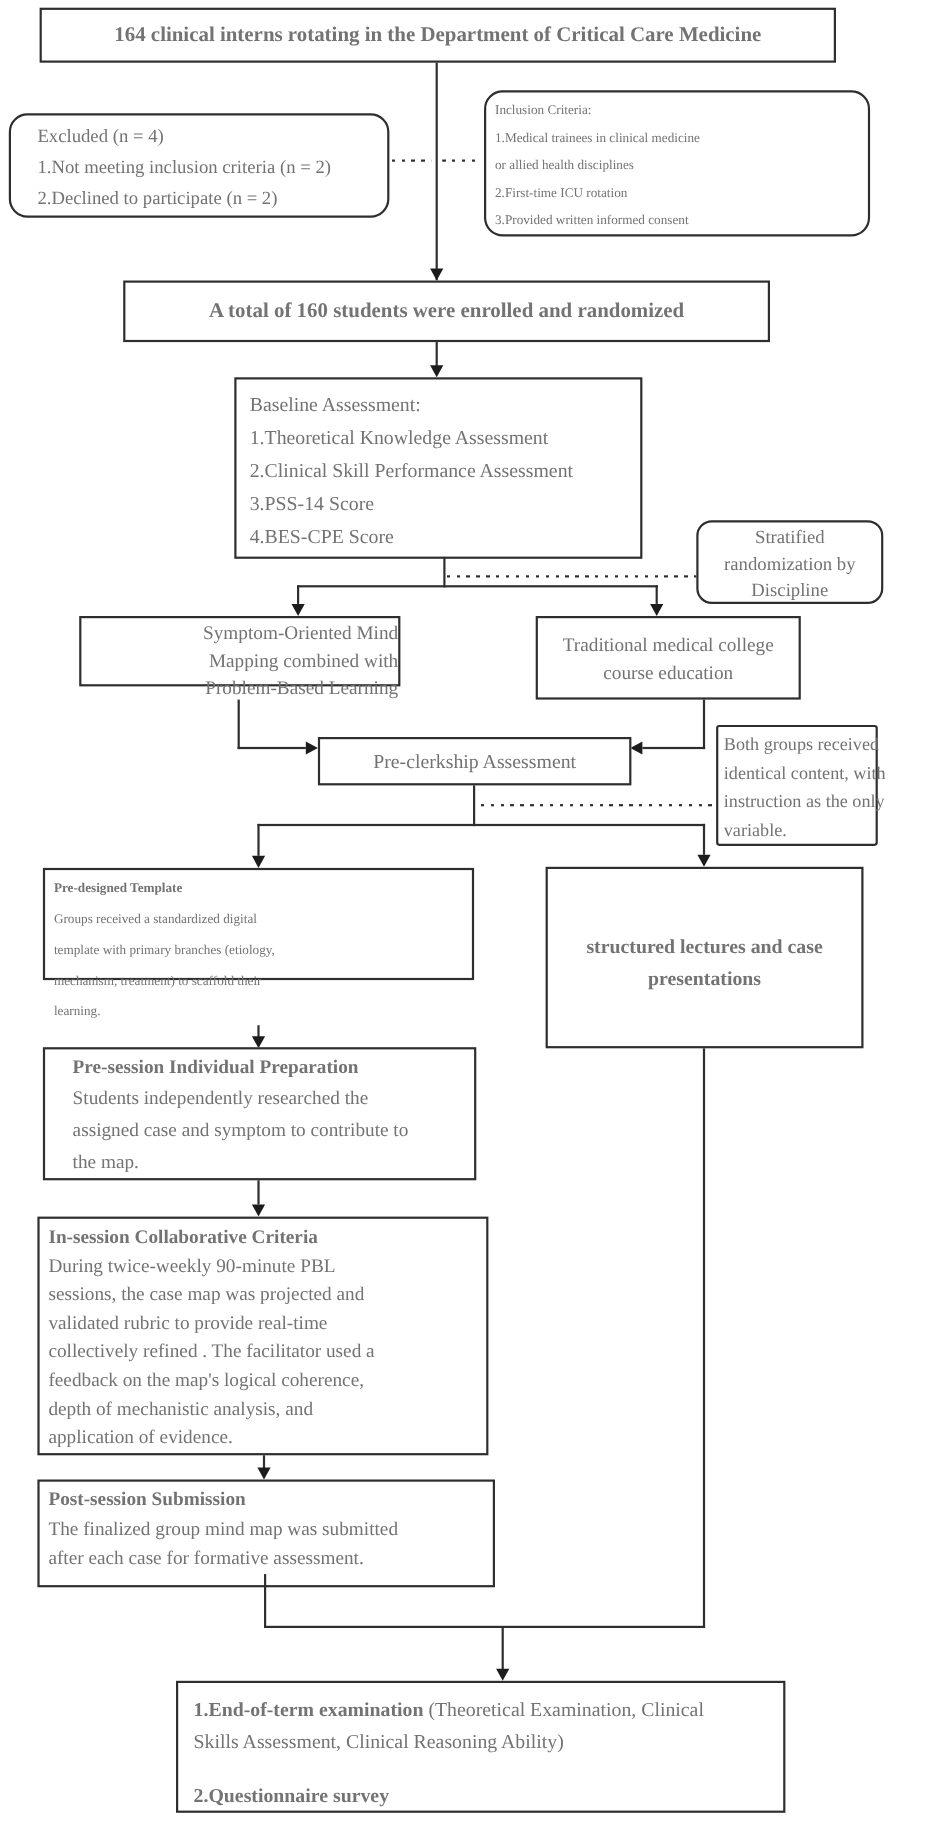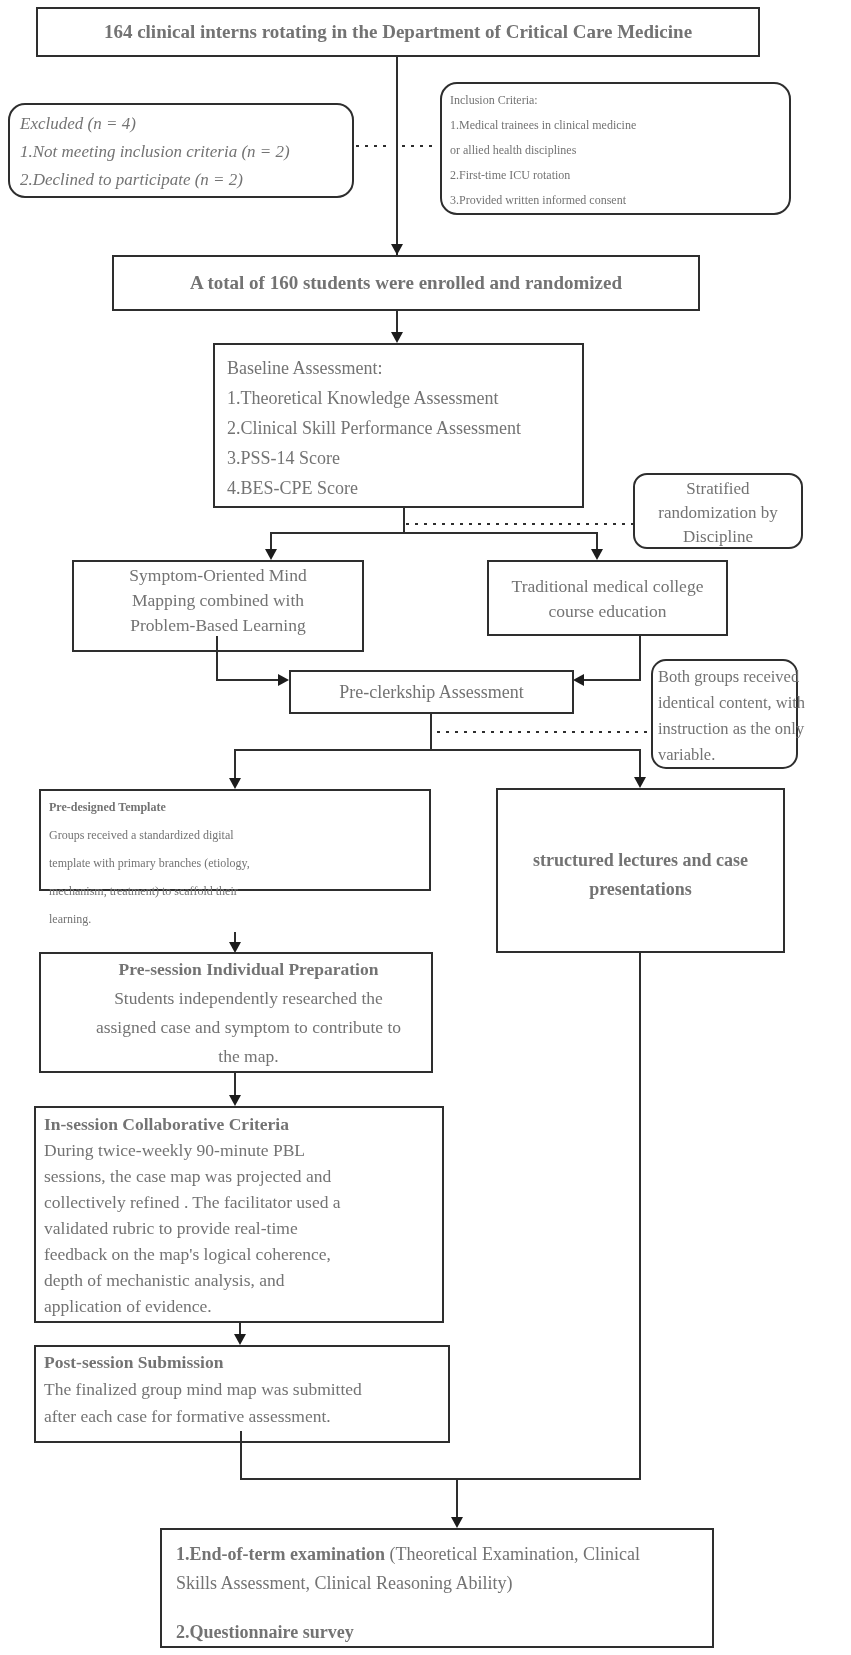--- a/index.html
+++ b/index.html
@@ -10,32 +10,32 @@
   .center{text-align:center;}
   .b{font-weight:bold;}
   .tl{white-space:nowrap;}
   .vline,.hline{position:absolute;background:#2e2e2e;}
   .dotline{position:absolute;height:2px;background:repeating-linear-gradient(90deg,#2e2e2e 0 3px,transparent 3px 9px);}
   .arrow-down{position:absolute;width:0;height:0;border-left:6px solid transparent;border-right:6px solid transparent;border-top:11px solid #1c1c1c;}
   .arrow-right{position:absolute;width:0;height:0;border-top:6px solid transparent;border-bottom:6px solid transparent;border-left:11px solid #1c1c1c;}
   .arrow-left{position:absolute;width:0;height:0;border-top:6px solid transparent;border-bottom:6px solid transparent;border-right:11px solid #1c1c1c;}
 
   #interns{left:36px;top:7px;width:724px;height:50px;font-size:19px;line-height:46px;font-weight:bold;text-align:center;}
-  #excluded{left:8px;top:103px;width:346px;height:95px;font-size:17px;line-height:28px;padding:5px 0 0 10px;font-style:italic;}
+  #excluded{left:8px;top:103px;width:346px;height:95px;font-size:17px;line-height:28px;padding:5px 0 0 24px;}
   #inclusion{left:440px;top:82px;width:351px;height:133px;font-size:12px;line-height:25px;padding:4px 0 0 8px;}
   #enrolled{left:112px;top:255px;width:588px;height:56px;font-size:19px;line-height:52px;font-weight:bold;text-align:center;}
   #baseline{left:213px;top:343px;width:371px;height:165px;font-size:18px;line-height:30px;padding:8px 0 0 12px;}
   #stratified{left:633px;top:473px;width:170px;height:76px;font-size:17px;line-height:24px;padding-top:2px;border-radius:14px;}
-  #symptom{left:72px;top:560px;width:292px;height:92px;font-size:17.5px;line-height:25px;padding-top:1px;}
+  #symptom{left:72px;top:560px;width:292px;height:64px;font-size:17.5px;line-height:25px;padding-top:1px;text-align:right;}
   #traditional{left:487px;top:560px;width:241px;height:76px;font-size:17.5px;line-height:25px;padding-top:12px;}
   #preclerkship{left:289px;top:670px;width:285px;height:44px;font-size:18px;line-height:40px;}
-  #bothgroups{left:651px;top:659px;width:147px;height:110px;font-size:16.5px;line-height:26px;padding:3px 0 0 5px;border-radius:15px;}
+  #bothgroups{left:651px;top:659px;width:147px;height:110px;font-size:16.5px;line-height:26px;padding:3px 0 0 5px;border-radius:3px;}
   #predesigned{left:39px;top:789px;width:392px;height:102px;font-size:12px;line-height:28px;padding:2px 0 0 8px;}
   #structured{left:496px;top:788px;width:289px;height:165px;font-size:18px;line-height:29px;font-weight:bold;padding-top:56px;}
-  #presession{left:39px;top:952px;width:394px;height:121px;font-size:17.5px;line-height:29px;padding:1px 0 0 25px;text-align:center;}
+  #presession{left:39px;top:952px;width:394px;height:121px;font-size:17.5px;line-height:29px;padding:1px 0 0 25px;}
   #insession{left:34px;top:1106px;width:410px;height:217px;font-size:17.5px;line-height:26px;padding:3px 0 0 8px;}
   #postsession{left:34px;top:1345px;width:416px;height:98px;font-size:17.5px;line-height:27px;padding:2px 0 0 8px;}
   #finalbox{left:160px;top:1528px;width:554px;height:120px;font-size:18px;line-height:29px;padding:10px 14px 0 14px;}
   #finalbox .item2{margin-top:20px;}
 </style>
 </head>
 <body>
 
 <div class="canvas">
 
@@ -151,22 +151,22 @@
     <div class="tl">the map.</div>
   </div>
 
   <div class="vline" style="left:234px;top:1073px;width:2px;height:22px;"></div>
   <div class="arrow-down" style="left:229px;top:1095px;"></div>
 
   <div class="box" id="insession">
     <div class="tl b">In-session Collaborative Criteria</div>
     <div class="tl"> During twice-weekly 90-minute PBL</div>
     <div class="tl">sessions, the case map was projected and</div>
+    <div class="tl">validated rubric to provide real-time</div>
     <div class="tl">collectively refined . The facilitator used a</div>
-    <div class="tl">validated rubric to provide real-time</div>
     <div class="tl">feedback on the map's logical coherence,</div>
     <div class="tl">depth of mechanistic analysis, and</div>
     <div class="tl">application of evidence.</div>
   </div>
 
   <div class="vline" style="left:239px;top:1323px;width:2px;height:12px;"></div>
   <div class="arrow-down" style="left:234px;top:1334px;"></div>
 
   <div class="box" id="postsession">
     <div class="tl b">Post-session Submission</div>

